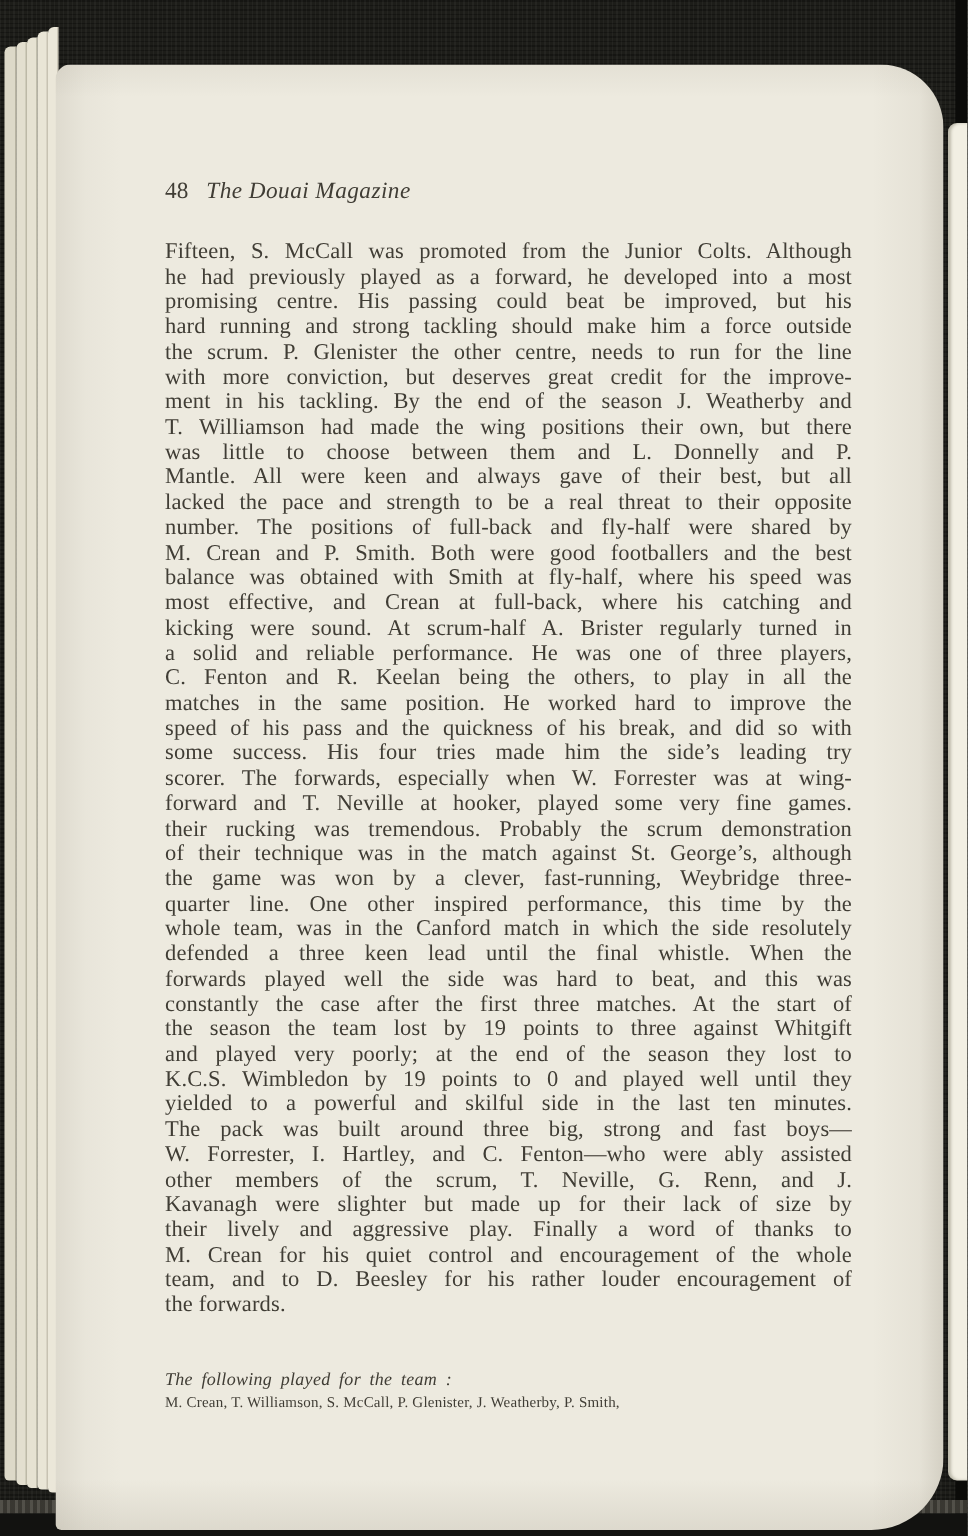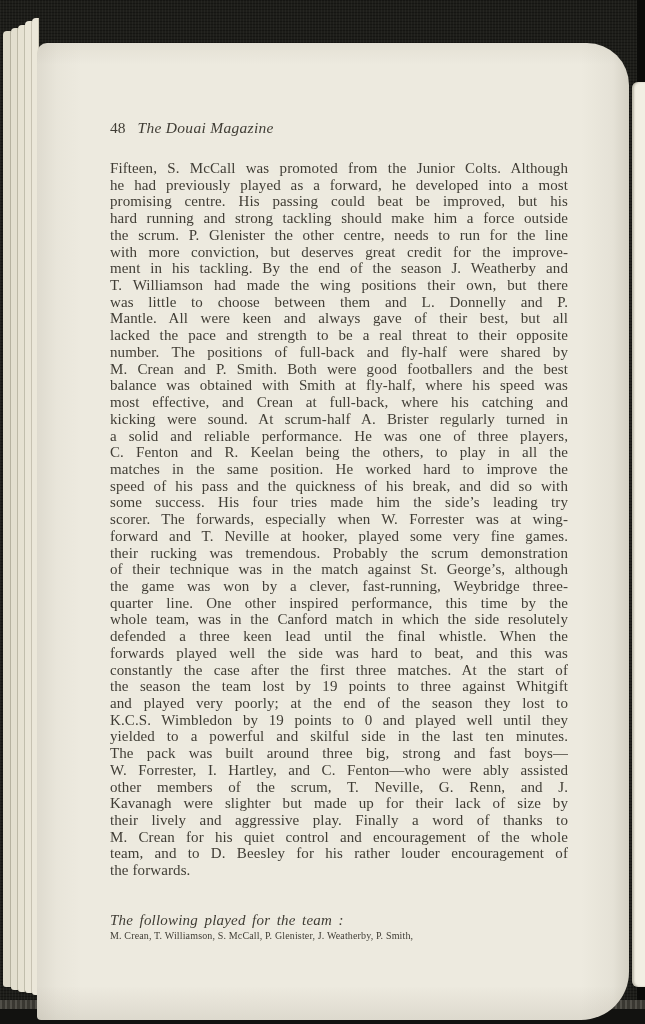--- a/index.html
+++ b/index.html
@@ -72,21 +72,21 @@
     position:absolute;left:73px;top:117px;width:458px;
     font-size:15px;letter-spacing:0.1px;
   }
   .text-line{
     height:16.72px;line-height:16.72px;white-space:nowrap;overflow:hidden;
     text-align:justify;text-align-last:justify;
   }
   .text-line.last{text-align-last:left;}
   .team-intro{
     position:absolute;left:73px;top:869px;width:470px;
-    font-size:15px;font-style:italic;letter-spacing:0.2px;word-spacing:2.5px;
+    font-size:12px;font-style:italic;letter-spacing:0.2px;word-spacing:2.5px;
     white-space:nowrap;
   }
   .team-players{
     position:absolute;left:73px;top:887px;width:470px;
     font-size:10px;letter-spacing:0.15px;white-space:nowrap;
   }
 </style>
 </head>
 <body>
 

